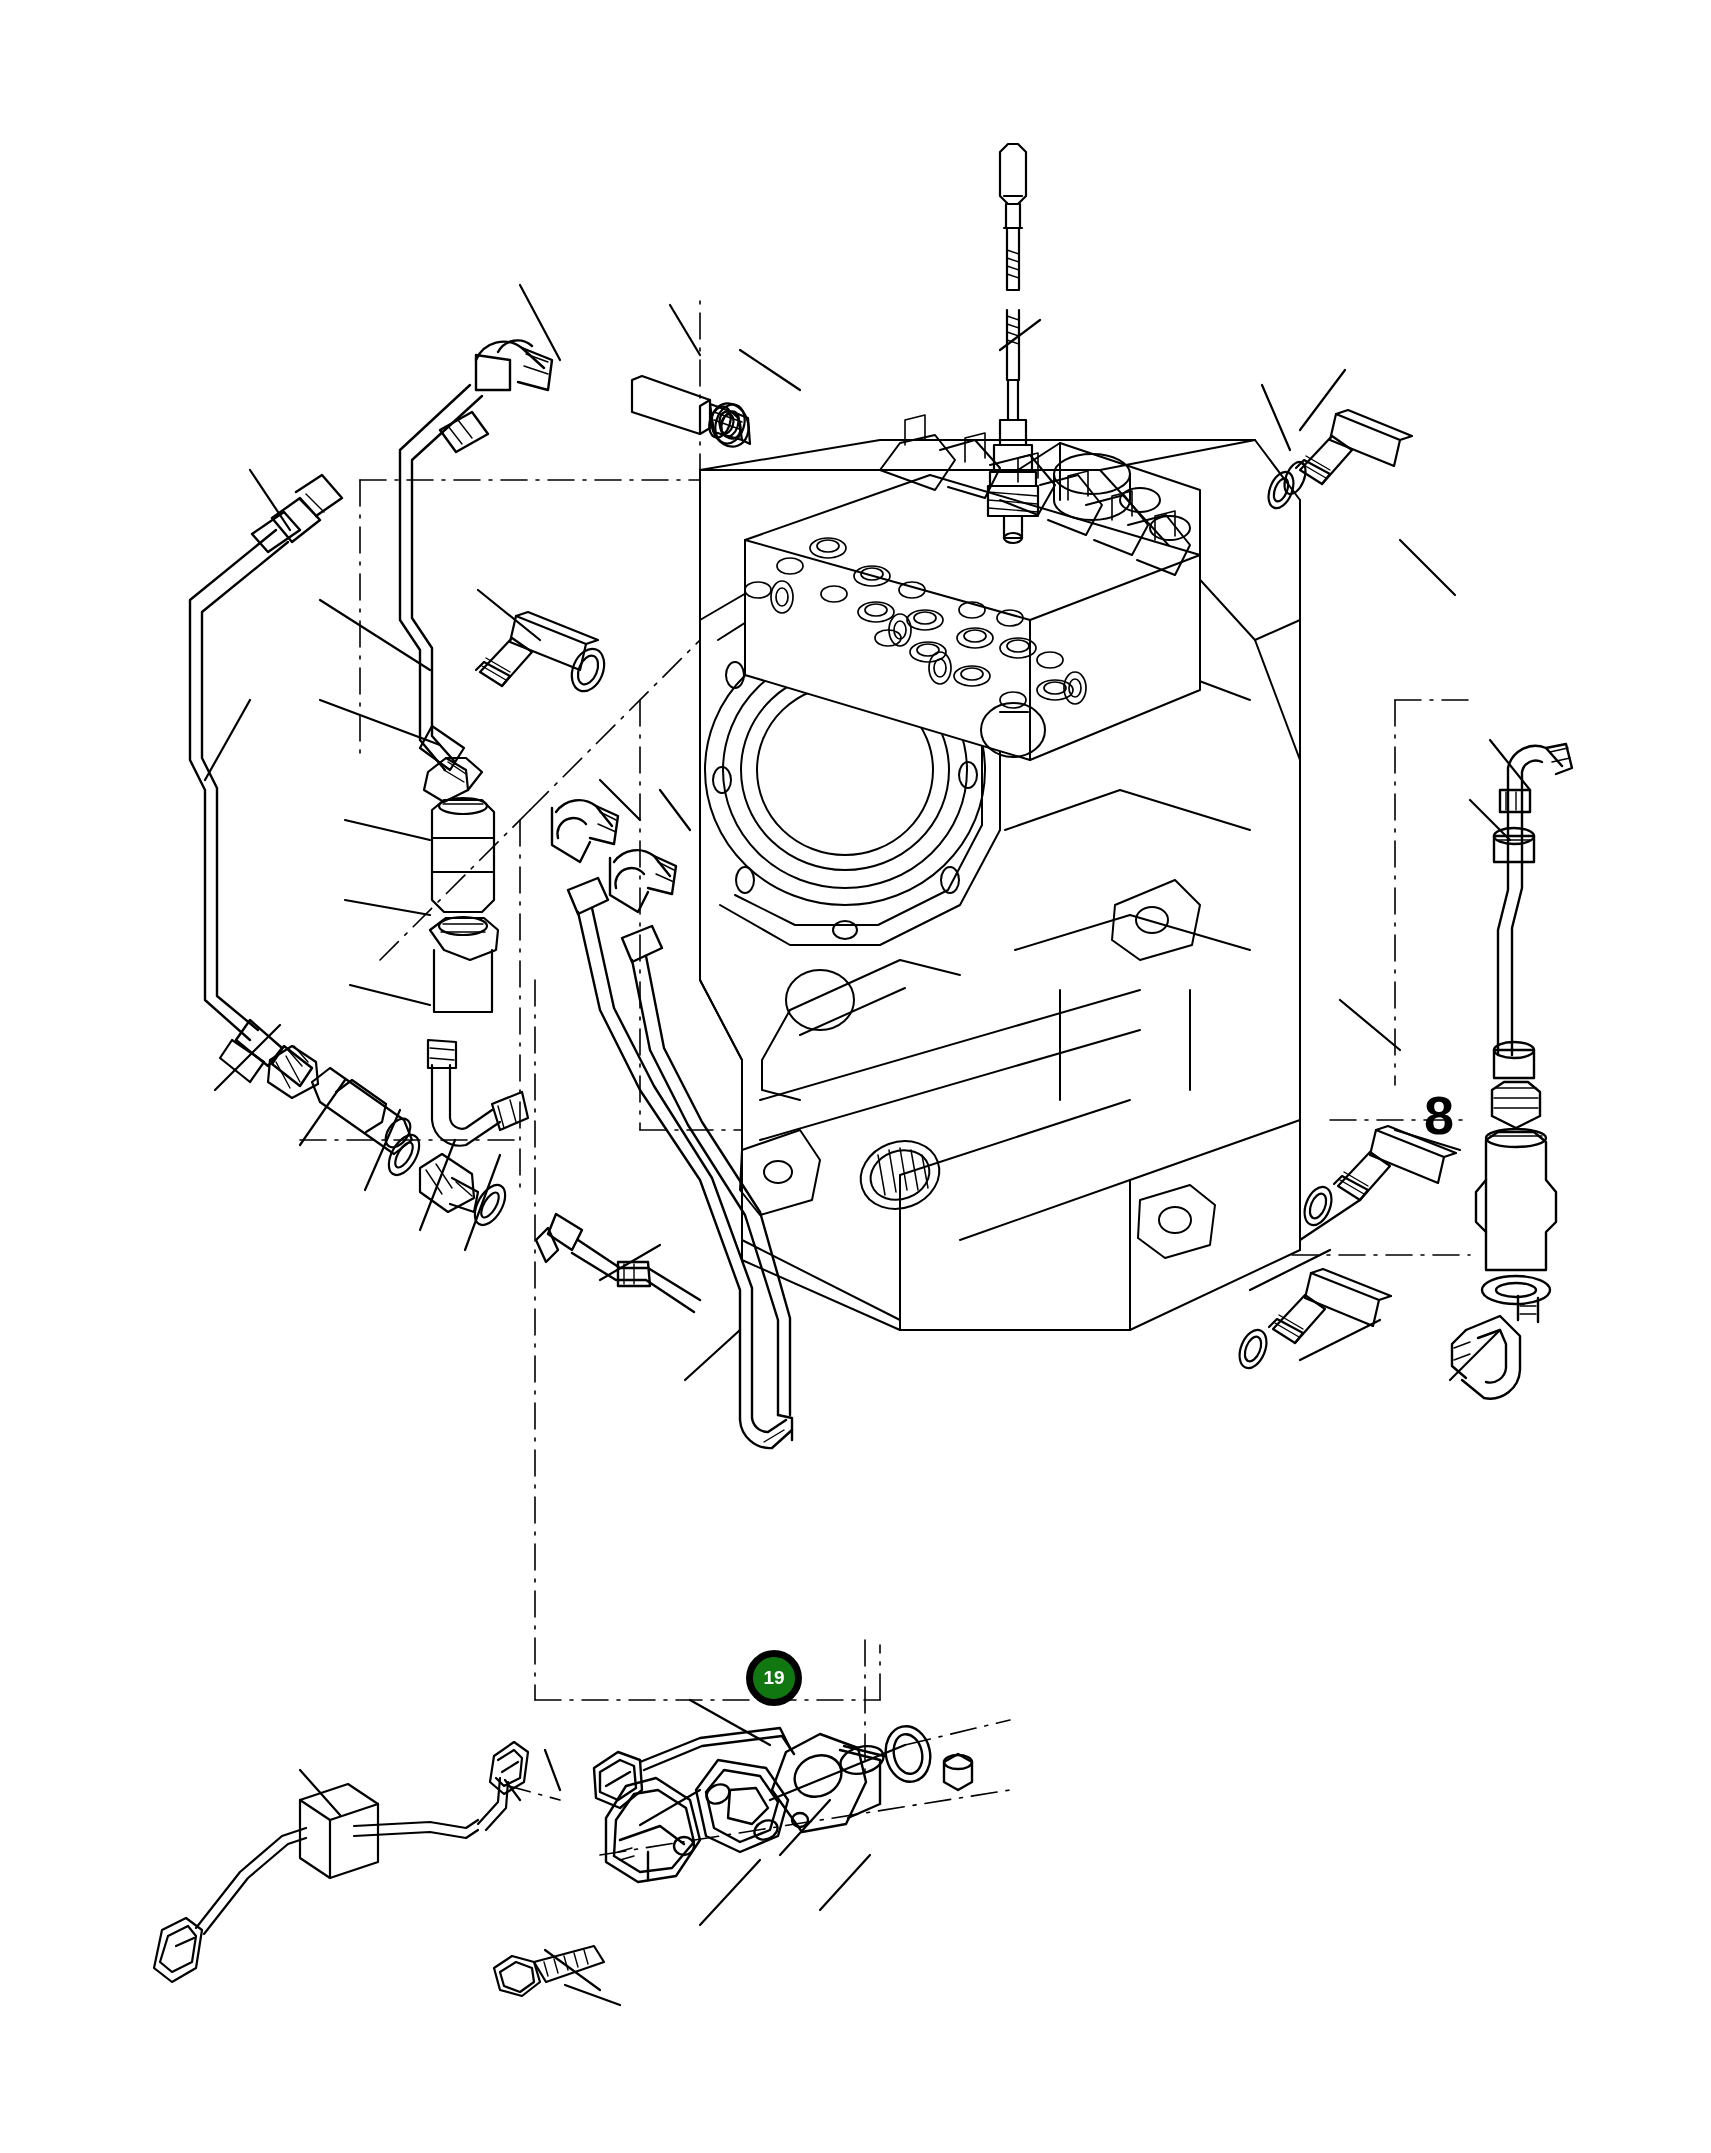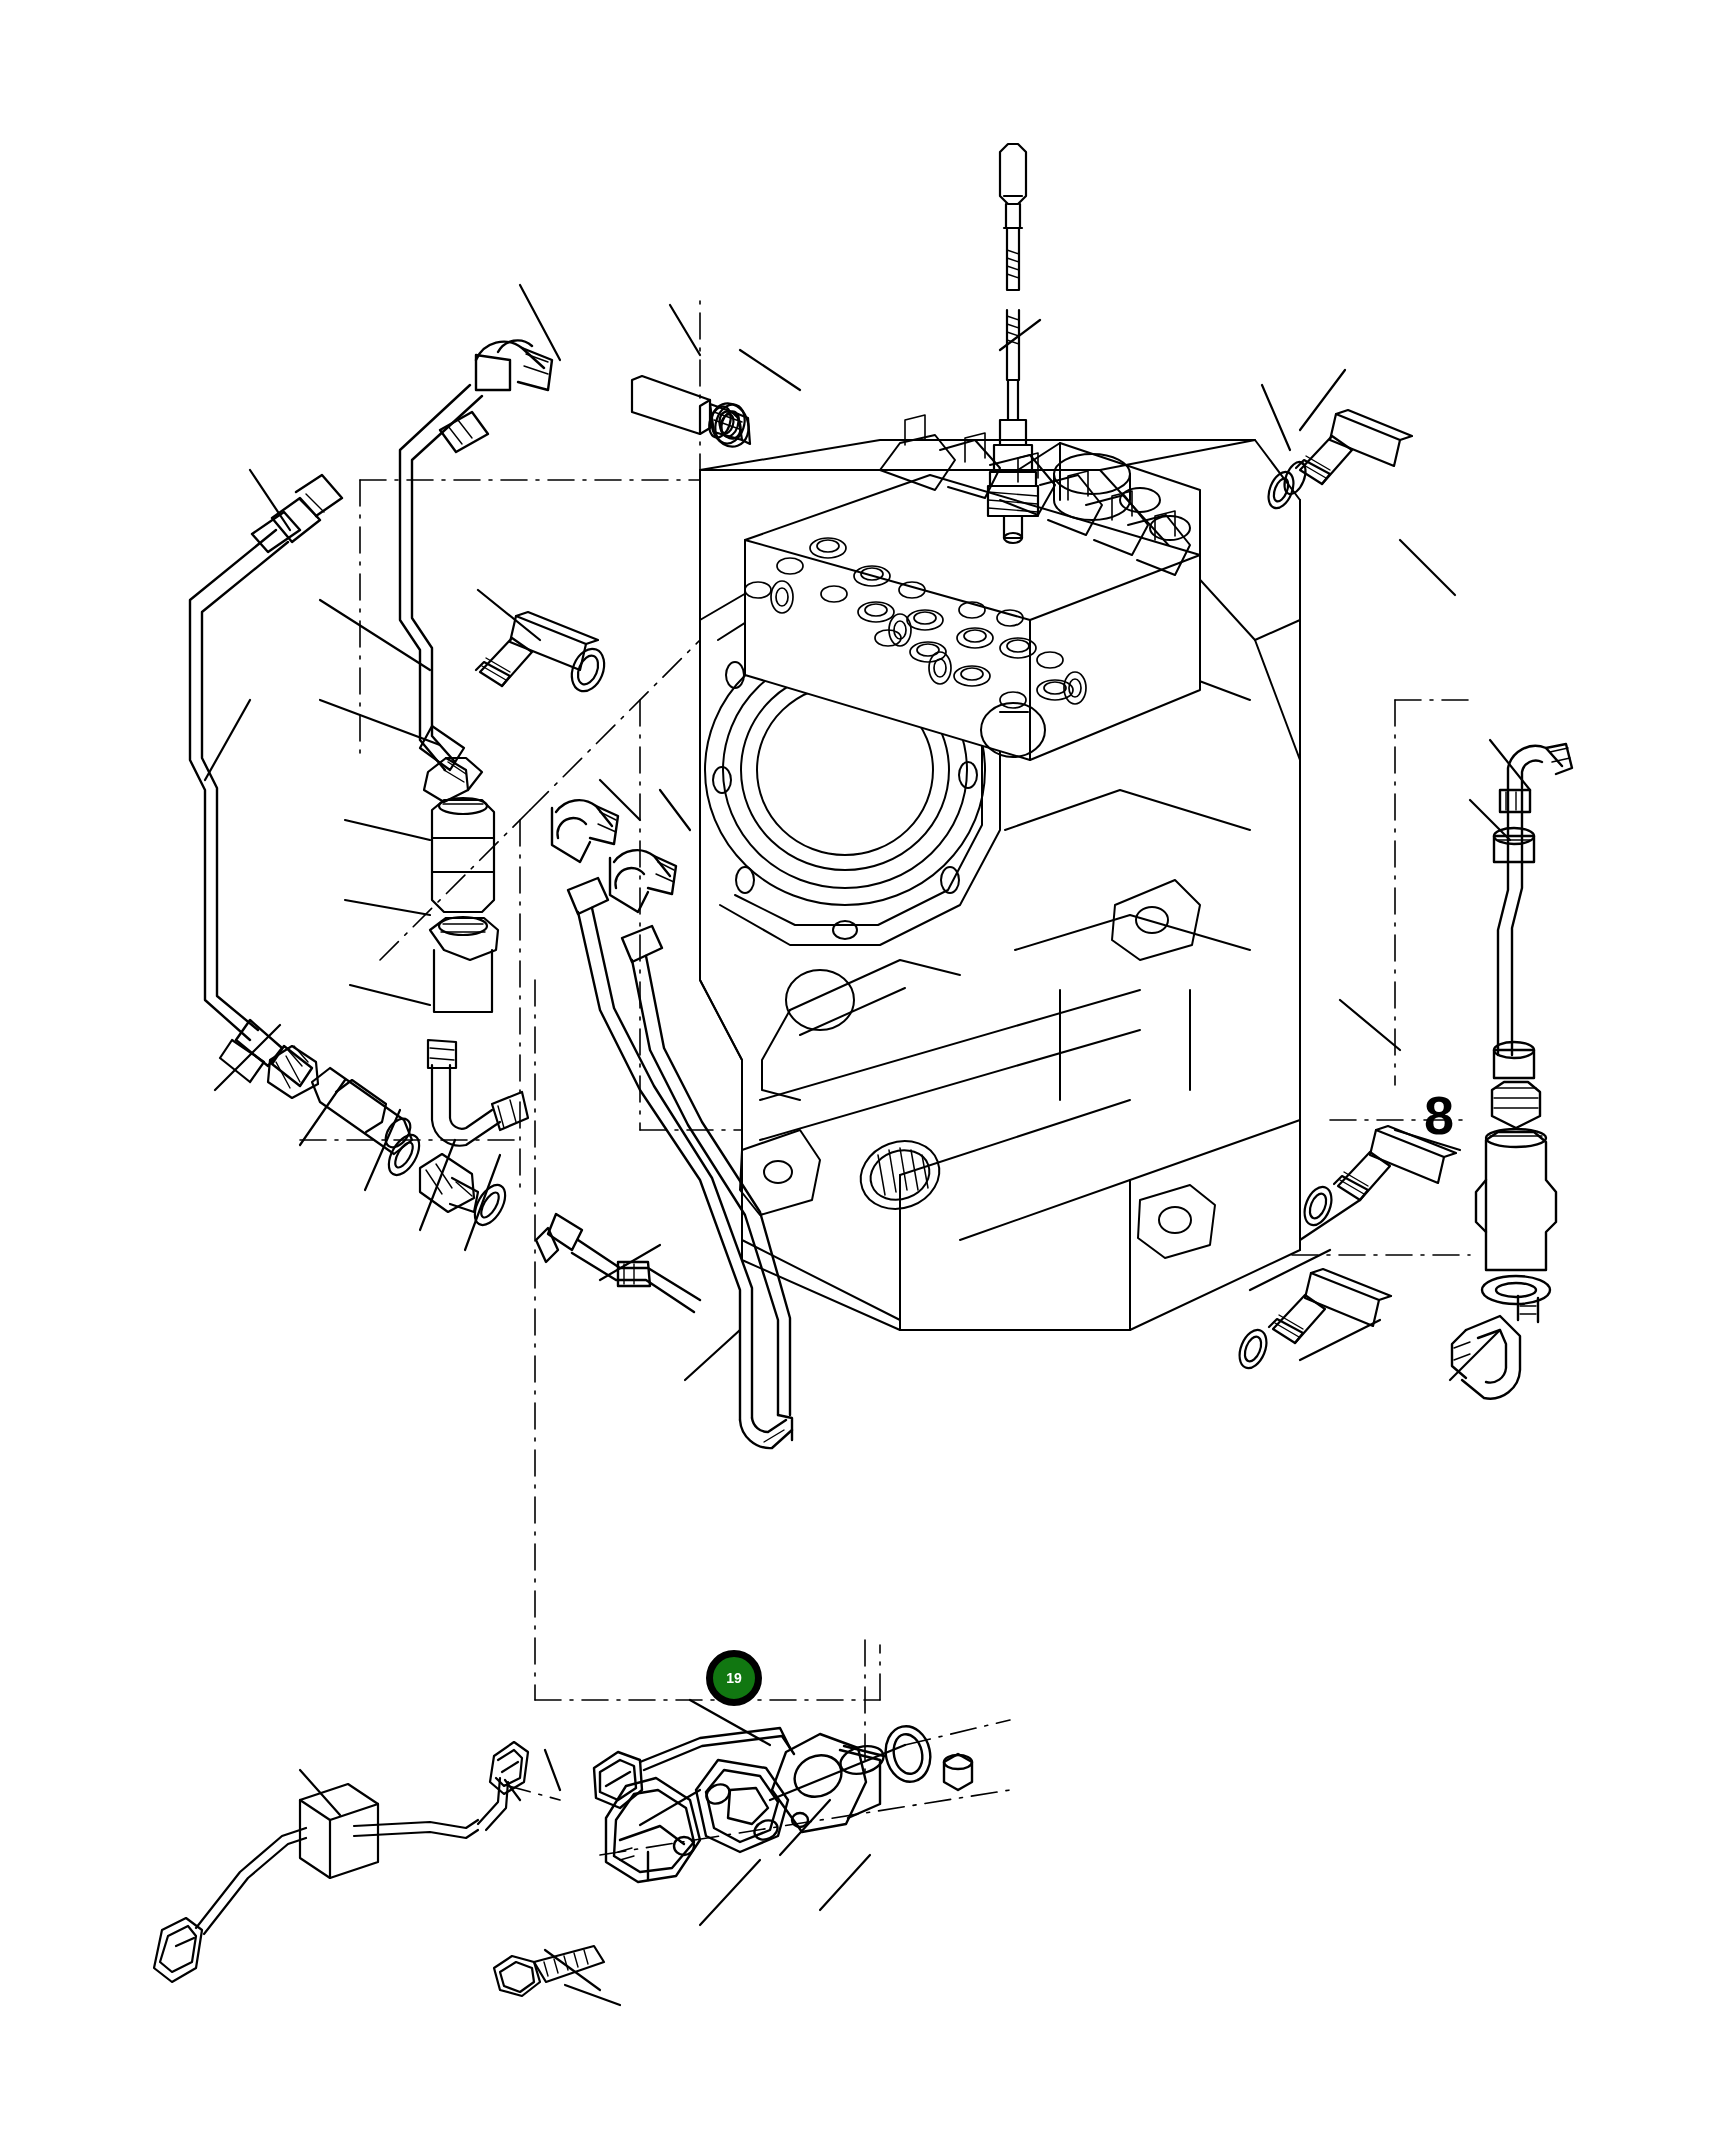--- a/index.html
+++ b/index.html
@@ -23,24 +23,24 @@
   .callout{
     position:absolute;
     border-radius:50%;
     display:flex;align-items:center;justify-content:center;
     box-sizing:border-box;
     font-family:"Liberation Sans", sans-serif;
     font-weight:bold;
     color:#ffffff;
   }
   #callout-19{
-    left:706px;top:1650px;width:56px;height:56px;
+    left:746px;top:1650px;width:56px;height:56px;
     background:#117711;
     border:7px solid #000000;
-    font-size:14px;
+    font-size:19px;
   }
 </style>
 </head>
 <body>
 
 <div id="sheet">
 
   <svg id="art" viewBox="0 0 1711 2153" xmlns="http://www.w3.org/2000/svg">
     <rect x="0" y="0" width="1711" height="2153" fill="#ffffff"></rect>
 

